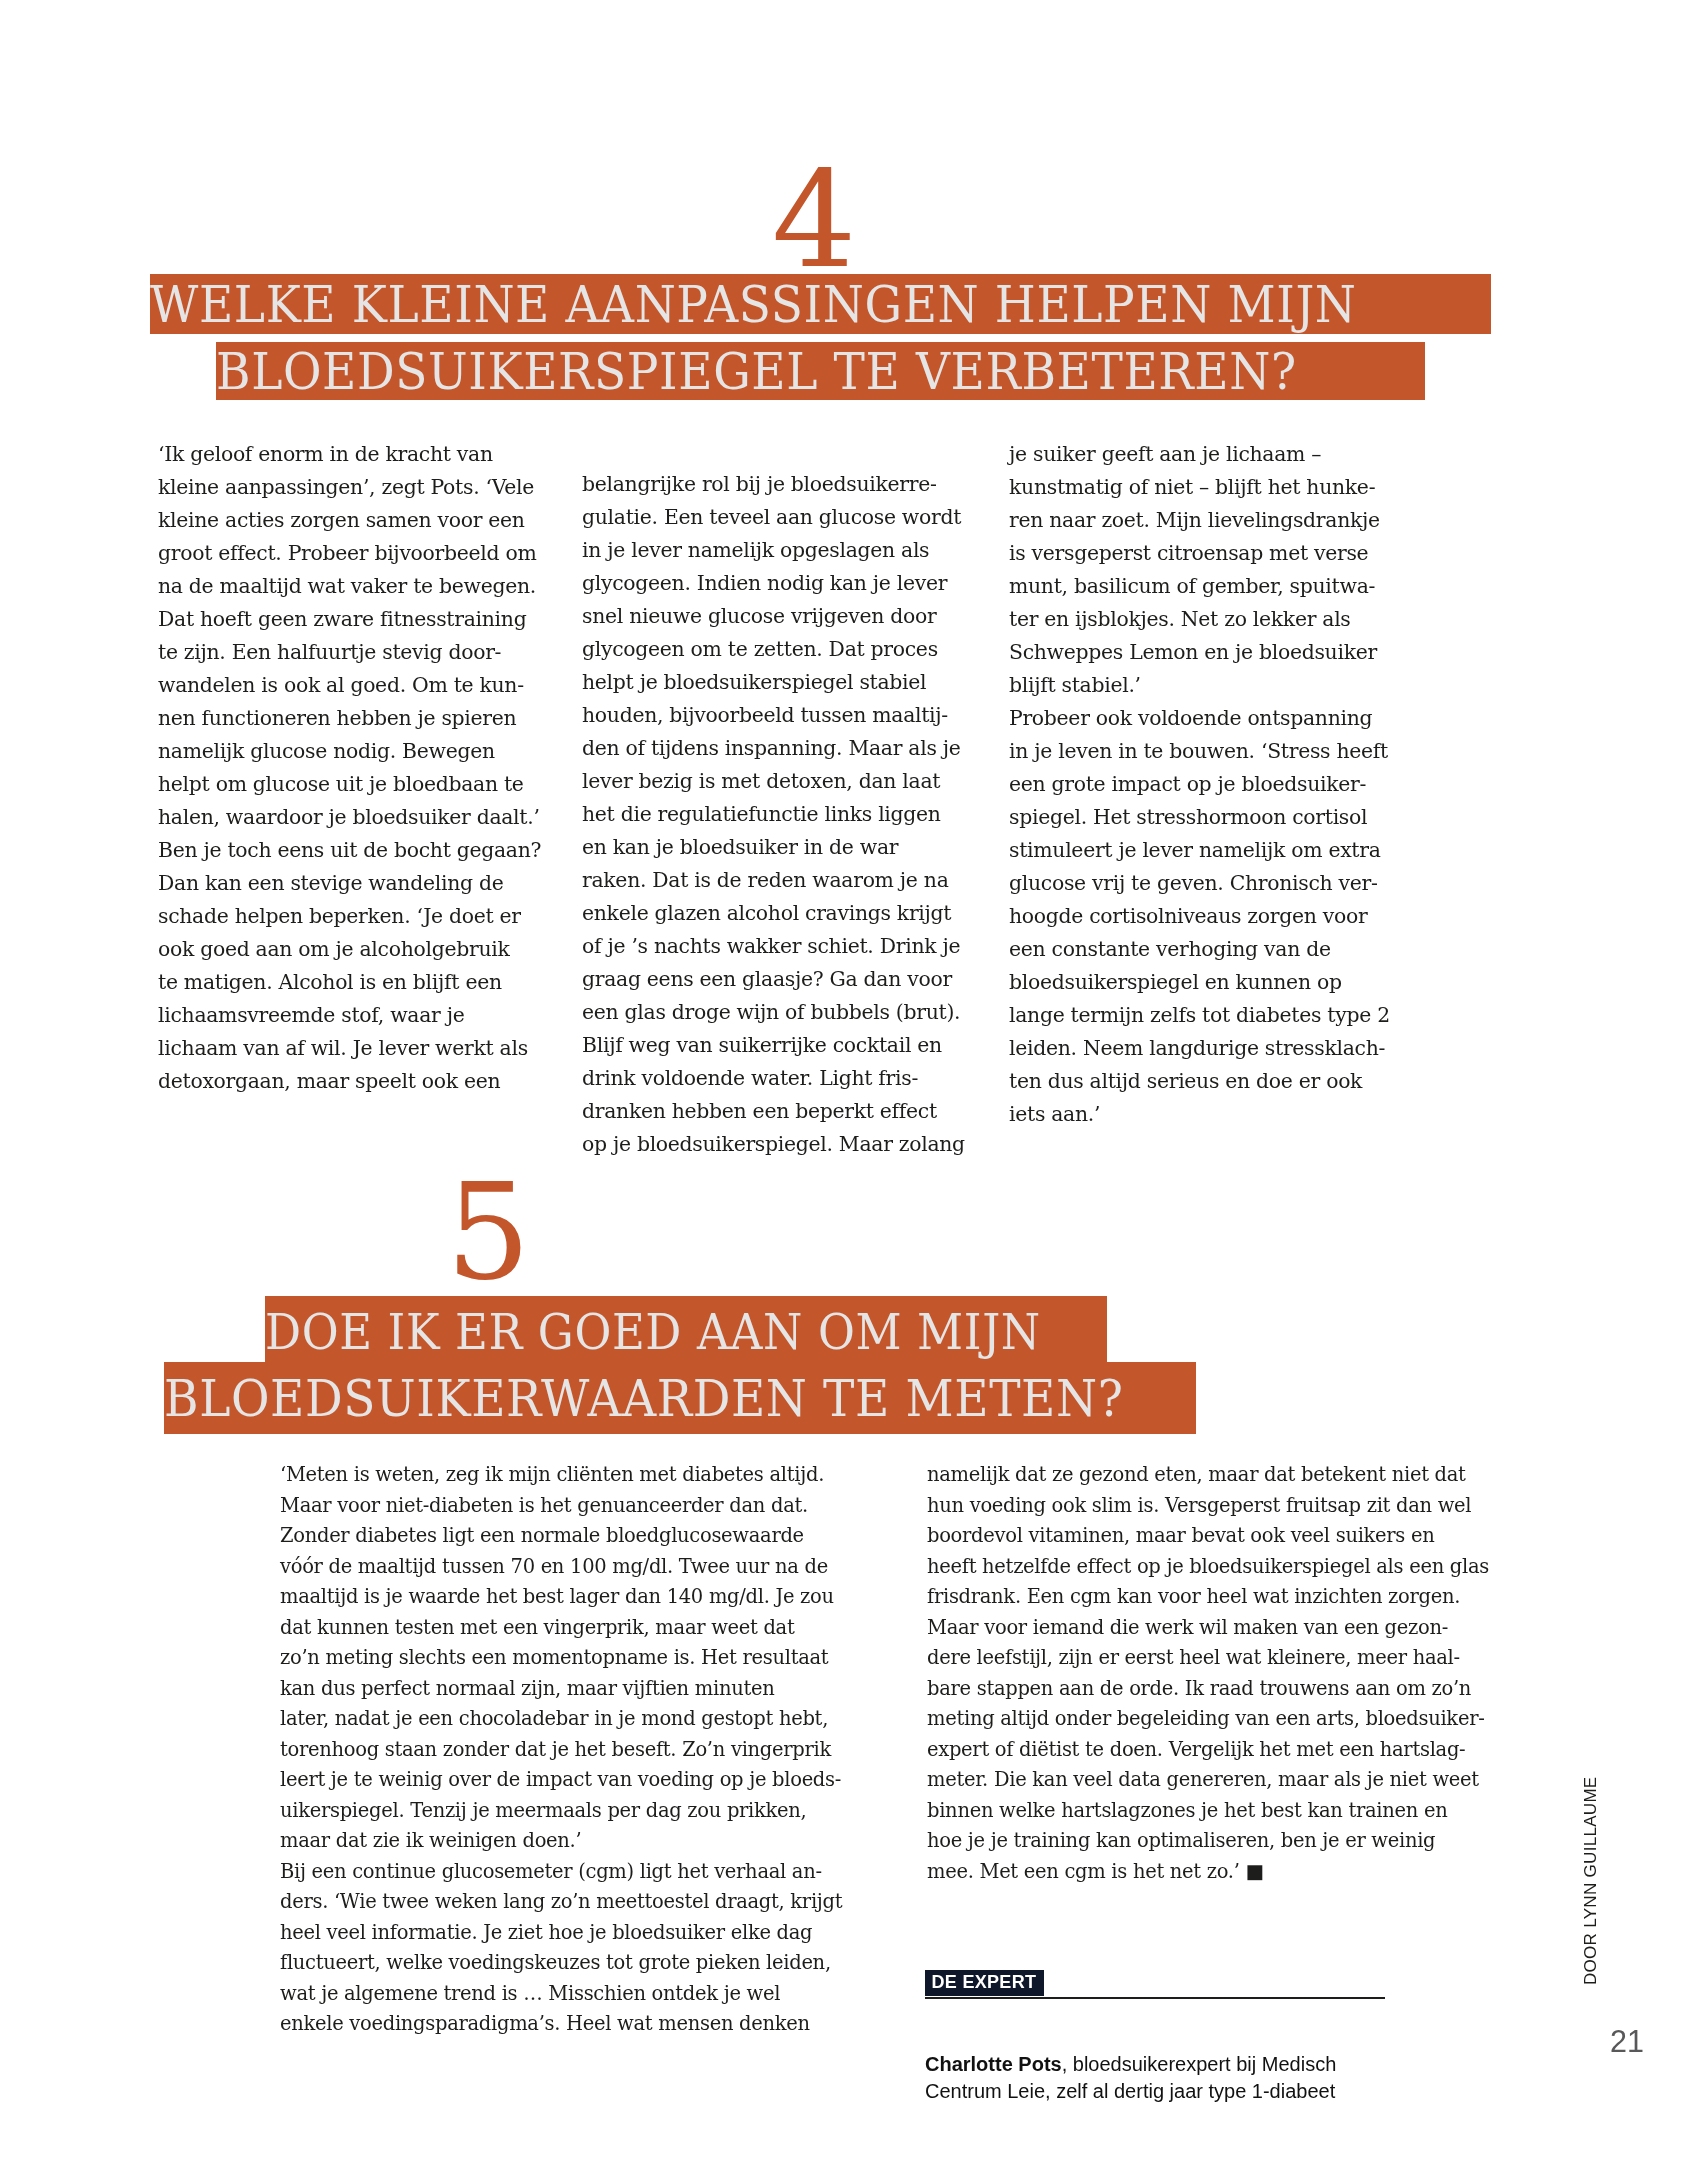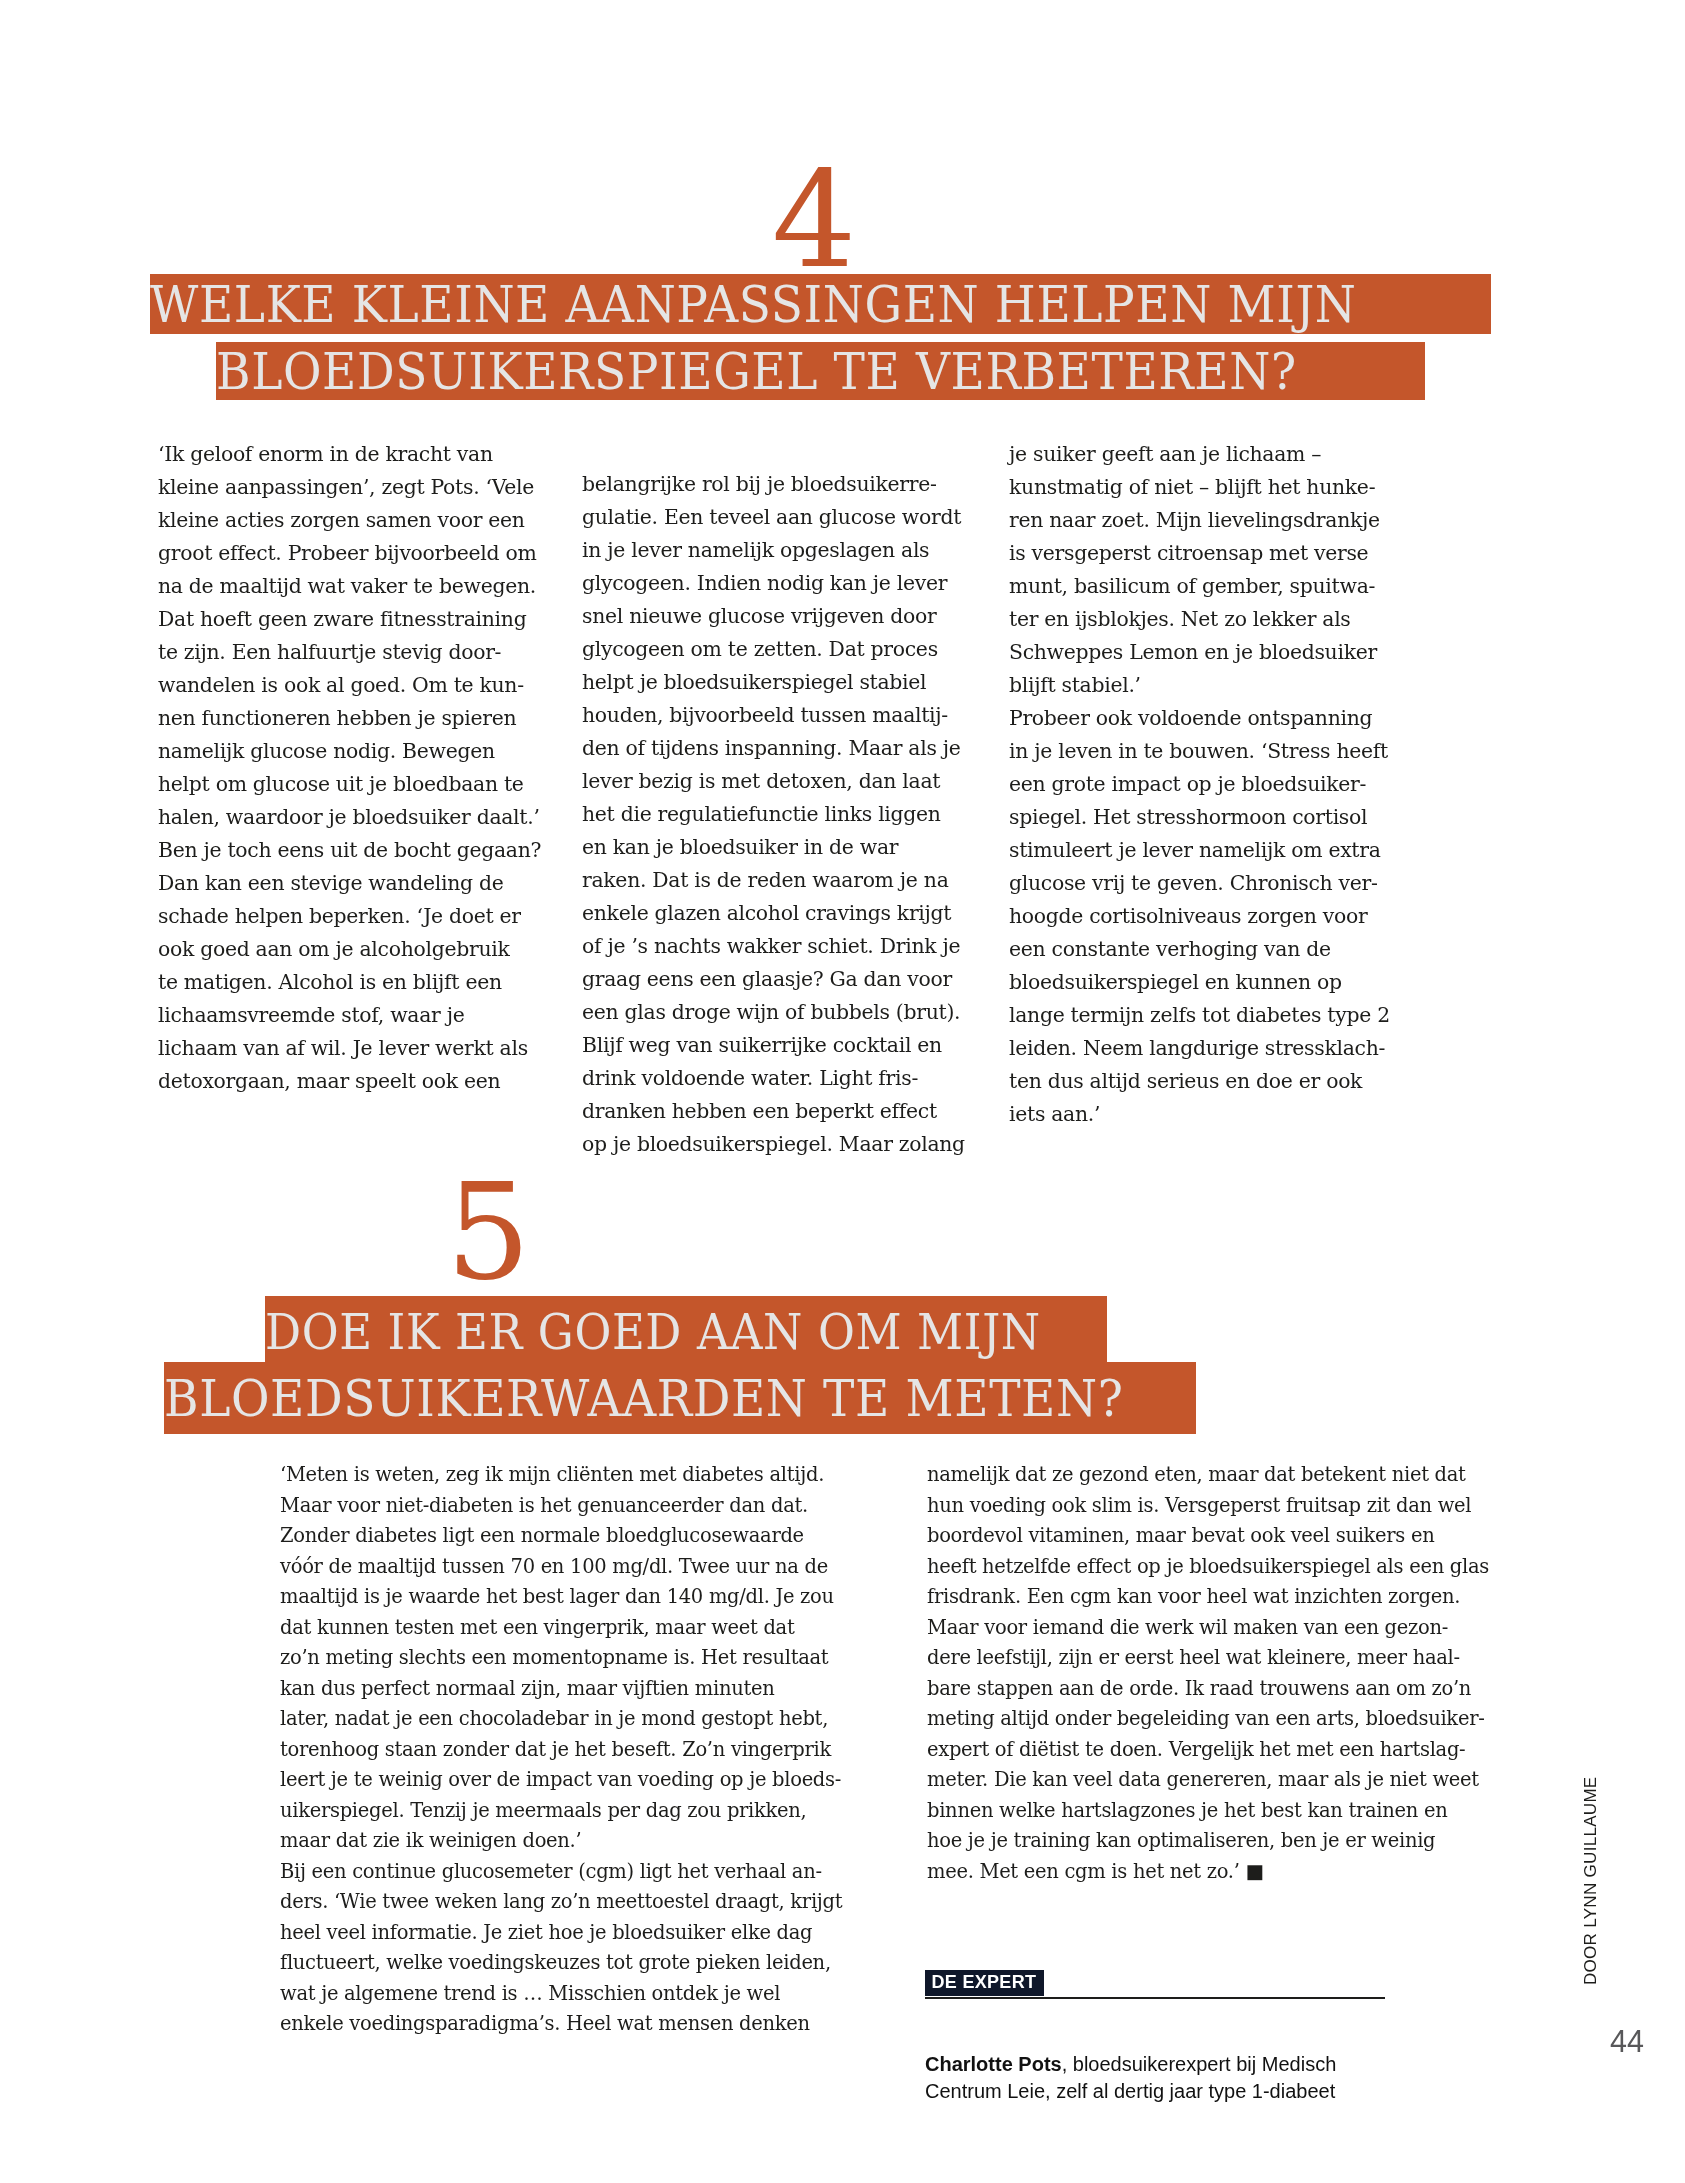--- a/index.html
+++ b/index.html
@@ -196,14 +196,14 @@
 meter. Die kan veel data genereren, maar als je niet weet
 binnen welke hartslagzones je het best kan trainen en
 hoe je je training kan optimaliseren, ben je er weinig
 mee. Met een cgm is het net zo.’ ■</div>
 
 <div class="expert-badge">DE EXPERT</div>
 <div class="expert-rule"></div>
 <div class="expert-text"><span class="expert-name">Charlotte Pots</span><span>, bloedsuikerexpert bij Medisch Centrum Leie, zelf al dertig jaar type 1-diabeet</span></div>
 
 <div class="byline-vertical">DOOR LYNN GUILLAUME</div>
-<div class="page-number">44</div>
+<div class="page-number">21</div>
 
 
 </body></html>

